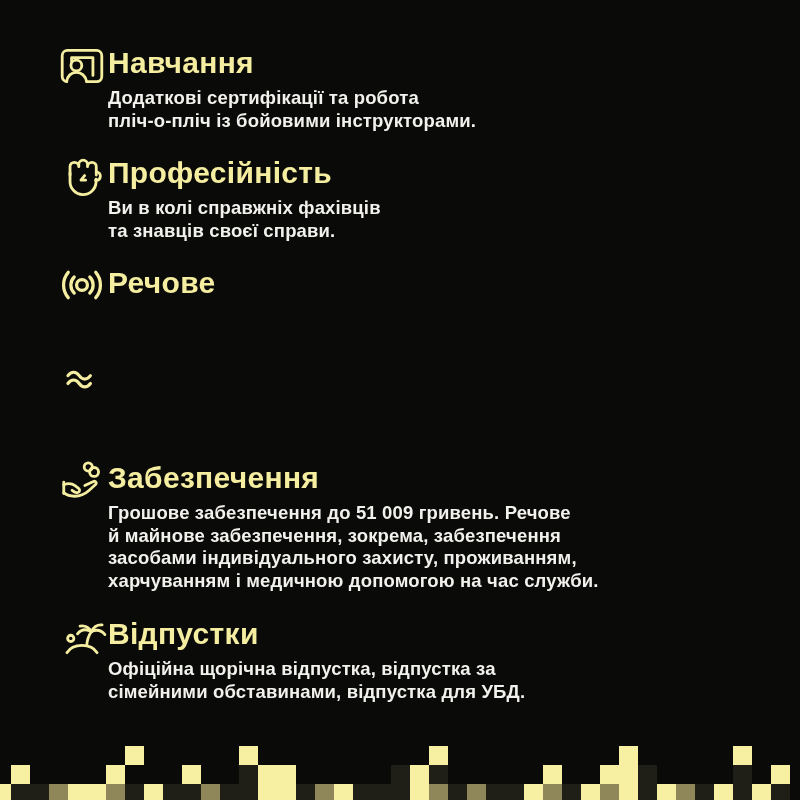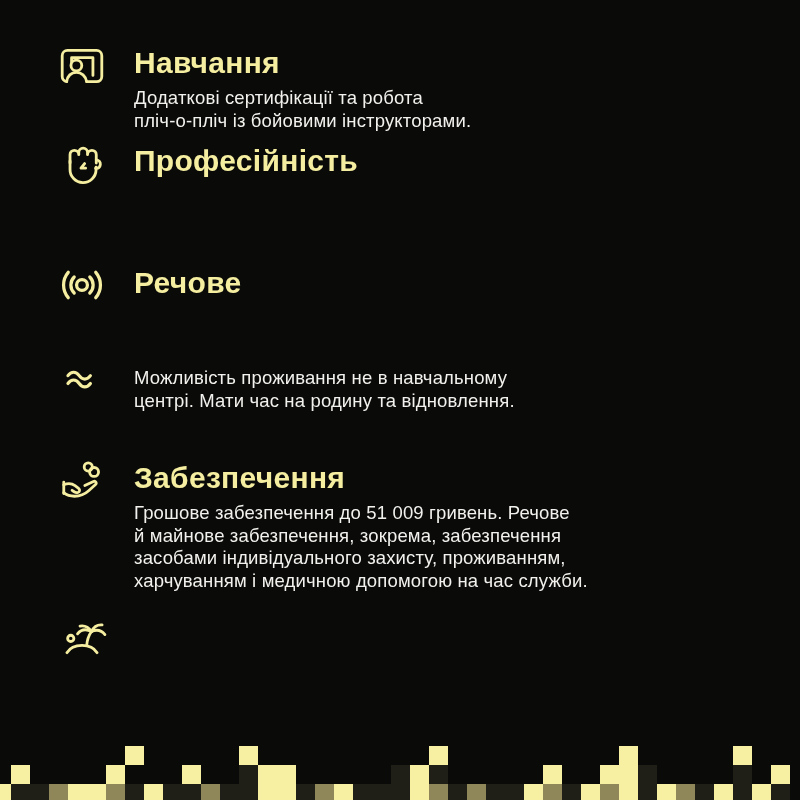--- a/index.html
+++ b/index.html
@@ -1,33 +1,33 @@
 <!DOCTYPE html>
 <html><head>
 <meta charset="utf-8">
 <style>
   html,body{margin:0;padding:0;}
   body{
     width:800px;height:800px;position:relative;overflow:hidden;
     background:var(--background,#0A0A09);
     font-family:"Liberation Sans","DejaVu Sans",sans-serif;
   }
-  .section{position:absolute;left:56px;display:flex;gap:26px;width:700px;}
+  .section{position:absolute;left:56px;display:flex;width:700px;}
   .icon-box{flex:0 0 52px;width:52px;height:46px;margin-top:-4px;
     display:flex;align-items:center;justify-content:center;}
   .icon-box svg{display:block;}
   .icon-stroke{stroke:var(--icon,#F5EEA0);fill:none;stroke-width:2.7;
     stroke-linecap:round;stroke-linejoin:round;}
   .icon-stroke .w3{stroke-width:3;}
   .texts{flex:1;}
   .title{margin:0;font-size:30px;line-height:34px;font-weight:700;
     color:var(--heading,#F5EEA0);letter-spacing:.3px;}
-  .desc{margin:7px 0 0;font-size:18.5px;line-height:22.5px;font-weight:400;
+  .desc{margin:7px 0 0;font-size:18.5px;line-height:22.5px;font-weight:700;
     color:var(--body,#F2F1ED);letter-spacing:.15px;white-space:pre-line;}
-  .s1{top:46px}.s2{top:144px}.s3{top:266px}.s4{top:360px}.s5{top:461px}.s6{top:617px}
+  .s1{top:46px}.s2{top:156px}.s3{top:266px}.s4{top:360px}.s5{top:461px}.s6{top:617px}
   .pixel-pattern{position:absolute;left:0;top:0;width:800px;height:800px;pointer-events:none;}
   .px{position:absolute;width:19px;height:19px;}
 </style>
 </head>
 <body style="--background: #0A0A09; --heading: #F5EEA0; --body: #F2F1ED; --icon: #F5EEA0; --pixel-yellow: #F7F0A2; --pixel-olive: #8F8759; --pixel-dark: #1F1F17;">
 
 <section class="section s1">
   <div class="icon-box">
     <svg class="icon-stroke" viewBox="0 0 48 48" width="50" height="50">
       <path d="M28.5 40H38a5 5 0 0 0 5-5V15a5 5 0 0 0-5-5H10a5 5 0 0 0-5 5v20a5 5 0 0 0 4.3 4.95"></path>
@@ -47,20 +47,22 @@
   <div class="icon-box">
     <svg class="icon-stroke" viewBox="0 0 48 48" width="50" height="50">
       <path d="M12.5 24v-8a4.2 4.2 0 0 1 8.4 0v-2a4.2 4.2 0 0 1 8.4 0v2a4.2 4.2 0 0 1 8.4 0v8"></path>
       <path d="M37.7 21c2.7.3 4.2 2 3.9 4.5s-2.1 3.9-4.6 3.7"></path>
       <path d="M12.5 22v8a12.5 12.5 0 0 0 25 .6V28"></path>
       <path d="M26.5 24.5 23 29h4.5"></path>
     </svg>
   </div>
   <div class="texts">
     <h2 class="title">Професійність</h2>
+    <p class="desc">Ви в колі справжніх фахівців
+та знавців своєї справи.</p>
   </div>
 </section>
 
 <section class="section s3">
   <div class="icon-box">
     <svg class="icon-stroke" viewBox="0 0 48 48" width="54" height="54">
       <circle class="w3" cx="24" cy="24" r="5"></circle>
       <path class="w3" d="M16.8 16.6a10.4 10.4 0 0 0 0 14.8"></path>
       <path class="w3" d="M11.3 12.3a18 18 0 0 0 0 23.4"></path>
       <path class="w3" d="M31.2 16.6a10.4 10.4 0 0 1 0 14.8"></path>
@@ -73,22 +75,20 @@
 </section>
 
 <section class="section s4">
   <div class="icon-box">
     <svg class="icon-stroke" viewBox="0 0 48 48" width="50" height="50">
       <path class="w3" d="M10.5 20.8c3.2-4.4 7.7-4.4 10.8 0s7.6 4.4 10.8 0"></path>
       <path class="w3" d="M10.5 28.3c3.2-4.4 7.7-4.4 10.8 0s7.6 4.4 10.8 0"></path>
     </svg>
   </div>
   <div class="texts">
-    <p class="desc">Можливість проживання не в навчальному
-центрі. Мати час на родину та відновлення.</p>
   </div>
 </section>
 
 <section class="section s5">
   <div class="icon-box">
     <svg class="icon-stroke" viewBox="0 0 48 48" width="50" height="50">
       <circle cx="30" cy="11.5" r="3.9"></circle>
       <circle cx="35.6" cy="16.3" r="4.3"></circle>
       <path d="M6.5 28.5c4.6-1.8 8-1.2 10.8.9l3.4 2.6c1.6 1.2 1.2 3.4-.7 4-1.1.4-2.3.1-3.5-.7l-2-1.4"></path>
       <path d="M6.5 36.2c2.8 2.3 6.3 3.4 10.3 3.4 5.6 0 9.8-1.7 13.6-5.2l6.6-6.1c1.5-1.4-.1-3.8-2-2.9l-8.3 3.9"></path>
@@ -108,20 +108,25 @@
   <div class="icon-box">
     <svg class="icon-stroke" viewBox="0 0 48 48" width="50" height="50">
       <path d="M9.5 40c2.8-4.6 8.2-7 14.5-7s11.7 2.4 14.5 7"></path>
       <path d="M28.5 33.3c.4-5.6 1.9-9.9 4.6-13.6"></path>
       <path d="M33.1 19.7c-5.2-2.7-10-2-13.4 2.2"></path>
       <path d="M33.1 19.7c-2.9-4.3-6.6-6-11-5.2"></path>
       <path d="M33.1 19.7c2.2-4.6 5.7-6.7 10.2-6.3"></path>
       <path d="M33.1 19.7c5.1-2.2 9.6-1.2 12.9 2.9"></path>
       <circle cx="13.2" cy="26.3" r="3"></circle>
     </svg>
+  </div>
+  <div class="texts">
+    <h2 class="title">Відпустки</h2>
+    <p class="desc">Офіційна щорічна відпустка, відпустка за
+сімейними обставинами, відпустка для УБД.</p>
   </div>
 </section>
 
 <div class="pixel-pattern">
     <div class="px" style="left: 125px; top: 746px; background: rgb(247, 240, 162);"></div>
     <div class="px" style="left: 239px; top: 746px; background: rgb(247, 240, 162);"></div>
     <div class="px" style="left: 429px; top: 746px; background: rgb(247, 240, 162);"></div>
     <div class="px" style="left: 619px; top: 746px; background: rgb(247, 240, 162);"></div>
     <div class="px" style="left: 733px; top: 746px; background: rgb(247, 240, 162);"></div>
     <div class="px" style="left: 11px; top: 765px; background: rgb(247, 240, 162);"></div>

